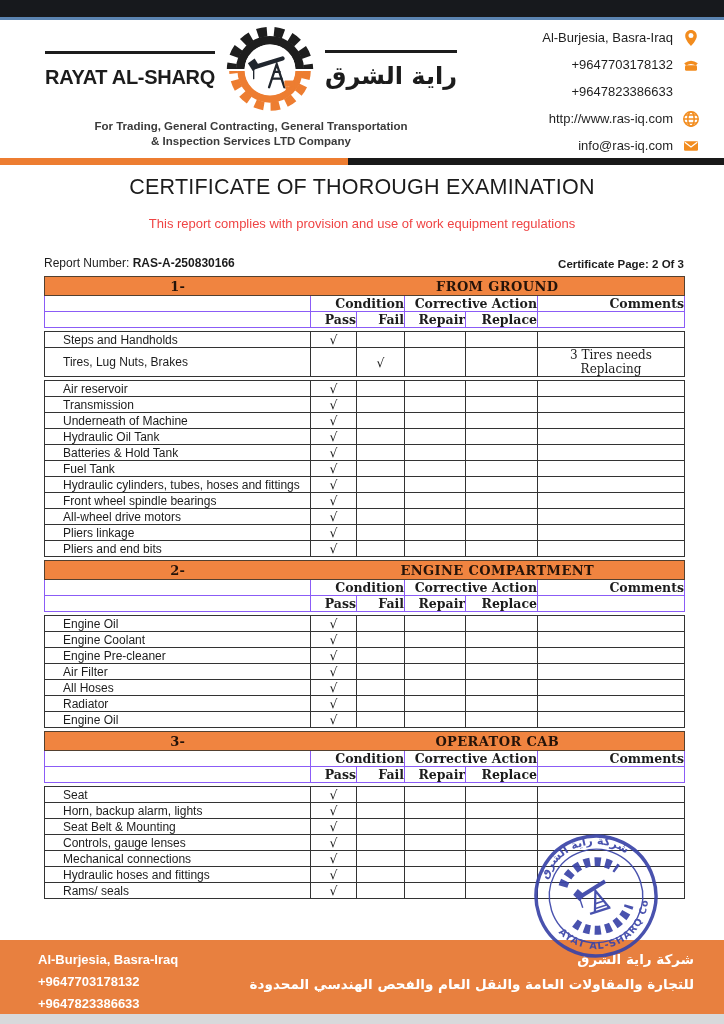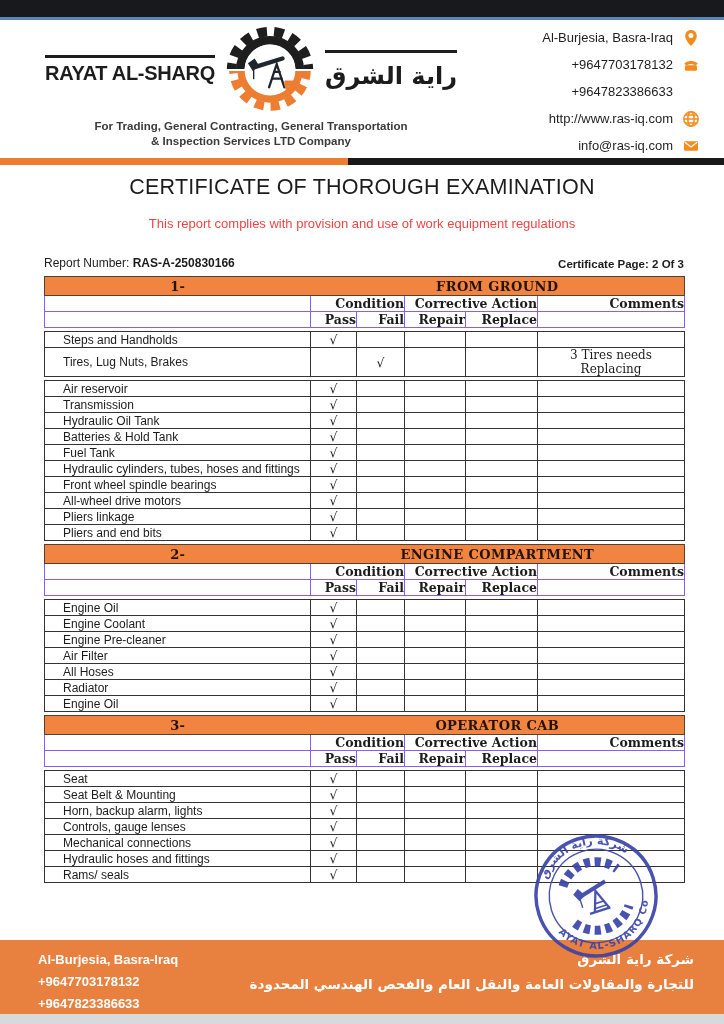--- a/index.html
+++ b/index.html
@@ -4,21 +4,21 @@
 <style>
   html,body{margin:0;padding:0}
   body{width:724px;height:1024px;position:relative;background:#fff;overflow:hidden;
        font-family:"Liberation Sans",sans-serif;color:#1c1c1c}
   .top-bar{height:17px;background:#17191d;border-bottom:3px solid #5b84b1}
   
   .header{position:relative;height:138px}
   .logo-block{position:absolute;left:26px;top:2px;width:450px}
   .logo-row{display:flex;align-items:center;justify-content:center;gap:7px}
   .name-en{font-size:20px;font-weight:bold;white-space:nowrap;border-top:3px solid #1d1d1d;
-           padding-top:4px;letter-spacing:-.3px}
+           padding-top:12px;letter-spacing:-.3px}
   .name-ar{font-family:"DejaVu Sans",sans-serif;font-size:24px;font-weight:bold;white-space:nowrap;
            border-top:3px solid #1d1d1d;padding-top:9px;direction:rtl}
   .gear-wrap{width:96px;height:96px;flex:0 0 auto}
   .tagline{text-align:center;font-size:11.5px;font-weight:bold;color:#3b3b3b;line-height:15px;margin-top:1px}
   .contacts{position:absolute;right:24px;top:4px}
   .contact-row{display:flex;align-items:center;justify-content:flex-end;height:27px;font-size:13px;color:#1f1f1f}
   .contact-icon{width:18px;height:18px;margin-left:9px;flex:0 0 18px}
   .divider{height:7px;background:linear-gradient(to right,#ED7D31 0%,#ED7D31 48%,#191919 48%,#191919 100%)}
   
   .title{text-align:center;font-size:21.5px;font-weight:normal;margin-top:10px;letter-spacing:.2px}
@@ -235,20 +235,28 @@
           </tr>
           <tr>
             <td class="item" colspan="1">Transmission</td>
             <td class="check" colspan="1">√</td>
             <td class="check" colspan="1"></td>
             <td class="check" colspan="1"></td>
             <td class="check" colspan="1"></td>
             <td class="comment" colspan="1"></td>
           </tr>
           <tr>
+            <td class="item" colspan="1">Underneath of Machine</td>
+            <td class="check" colspan="1">√</td>
+            <td class="check" colspan="1"></td>
+            <td class="check" colspan="1"></td>
+            <td class="check" colspan="1"></td>
+            <td class="comment" colspan="1"></td>
+          </tr>
+          <tr>
             <td class="item" colspan="1">Hydraulic Oil Tank</td>
             <td class="check" colspan="1">√</td>
             <td class="check" colspan="1"></td>
             <td class="check" colspan="1"></td>
             <td class="check" colspan="1"></td>
             <td class="comment" colspan="1"></td>
           </tr>
           <tr>
             <td class="item" colspan="1">Batteries &amp; Hold Tank</td>
             <td class="check" colspan="1">√</td>
@@ -451,29 +459,29 @@
         <tbody>
           <tr>
             <td class="item" colspan="1">Seat</td>
             <td class="check" colspan="1">√</td>
             <td class="check" colspan="1"></td>
             <td class="check" colspan="1"></td>
             <td class="check" colspan="1"></td>
             <td class="comment" colspan="1"></td>
           </tr>
           <tr>
+            <td class="item" colspan="1">Horn, backup alarm, lights</td>
+            <td class="check" colspan="1">√</td>
+            <td class="check" colspan="1"></td>
+            <td class="check" colspan="1"></td>
+            <td class="check" colspan="1"></td>
+            <td class="comment" colspan="1"></td>
+          </tr>
+          <tr>
             <td class="item" colspan="1">Seat Belt &amp; Mounting</td>
-            <td class="check" colspan="1">√</td>
-            <td class="check" colspan="1"></td>
-            <td class="check" colspan="1"></td>
-            <td class="check" colspan="1"></td>
-            <td class="comment" colspan="1"></td>
-          </tr>
-          <tr>
-            <td class="item" colspan="1">Horn, backup alarm, lights</td>
             <td class="check" colspan="1">√</td>
             <td class="check" colspan="1"></td>
             <td class="check" colspan="1"></td>
             <td class="check" colspan="1"></td>
             <td class="comment" colspan="1"></td>
           </tr>
           <tr>
             <td class="item" colspan="1">Controls, gauge lenses</td>
             <td class="check" colspan="1">√</td>
             <td class="check" colspan="1"></td>

